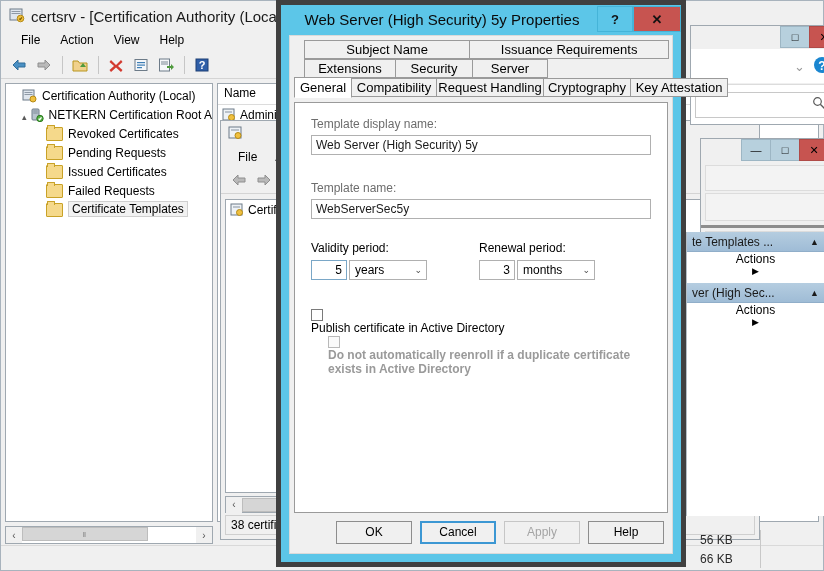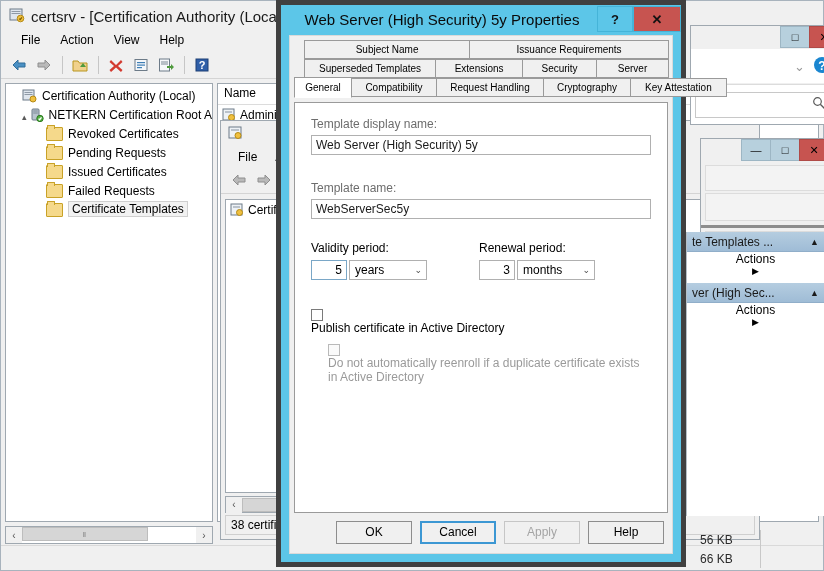--- a/index.html
+++ b/index.html
@@ -148,21 +148,21 @@
   .dlg-inner {
     position:absolute; left:8px; top:30px; right:8px; bottom:8px;
     background:#f0f0f0; border:1px solid #dadada; box-sizing:border-box;
   }
   
   .tabs { padding: 4px 4px 0 4px; }
   .tab-row { display:flex; height: 19px; }
   .tab-row.r2 { padding-left: 10px; }
   .tab {
     background:#f0f0f0; border:1px solid #9a9a9a; box-sizing:border-box;
-    display:flex; align-items:center; justify-content:center; font-size:10px;
+    display:flex; align-items:center; justify-content:center; font-size:13px;
     margin-right:-1px; white-space:nowrap; padding: 0 14px; color:#000;
   }
   .tab.active {
     background:#fff; border-bottom-color:#fff; position:relative; z-index:3;
     height: 21px; margin-top:-1px;
   }
   .tab-body {
     position:absolute; left:4px; top:66px; right:4px; bottom: 40px;
     background:#fff; border:1px solid #9a9a9a; box-sizing:border-box; padding: 14px 16px;
   }
@@ -181,21 +181,21 @@
     display:flex; align-items:center; justify-content:flex-end; padding-right:4px; font-size:12px;
   }
   .num-in.plain { border-color:#b0b0b0; }
   .combo {
     width: 78px; height: 20px; border:1px solid #b0b0b0; box-sizing:border-box; background:#fff;
     display:flex; align-items:center; justify-content:space-between; padding: 0 4px 0 5px; font-size:12px;
     margin-left: 2px;
   }
   .cb-arrow { color:#4a4a4a; font-size:9px;}
   .chk-row { display:flex; align-items:flex-start; margin-top: 28px; flex-direction: column;}
-  .chk-row.sub { margin-top: 8px; padding-left: 17px; }
+  .chk-row.sub { margin-top: 0; padding-left: 17px; font-weight: bold; }
   .cbox { width:12px; height:12px; border:1px solid #7a7a7a; background:#fff; box-sizing:border-box; margin-right:6px; margin-top:1px; flex:0 0 auto;}
   .cbox.dis { border-color:#b9b9b9; background:#fafafa; }
   .chk-lbl { font-size:12px; color:#000; line-height:14px; }
   .chk-lbl.dis { color:#9a9a9a; }
   .dlg-footer {
     position:absolute; left:4px; right:4px; bottom: 6px; height: 30px;
     display:flex; align-items:center; justify-content:flex-end; gap: 8px; padding-right: 4px;
   }
   .btn {
     width: 76px; height: 23px; background:#f0f0f0; border:1px solid #8d8d8d; box-sizing:border-box;
@@ -493,21 +493,20 @@
     </div>
 
     <div class="dlg-inner">
 
       <div class="tabs">
         <div class="tab-row r1" style="padding-left:10px">
           <div class="tab" style="width:176px">Subject Name</div>
           <div class="tab" style="width:212px">Issuance Requirements</div>
         </div>
         <div class="tab-row r2">
-          <div class="tab" style="width:134px">Superseded Templates</div>
           <div class="tab" style="width:92px">Extensions</div>
           <div class="tab" style="width:78px">Security</div>
           <div class="tab" style="width:76px">Server</div>
         </div>
         <div class="tab-row r3">
           <div class="tab active" style="width:58px">General</div>
           <div class="tab" style="width:86px">Compatibility</div>
           <div class="tab" style="width:108px">Request Handling</div>
           <div class="tab" style="width:88px">Cryptography</div>
           <div class="tab" style="width:98px">Key Attestation</div>

